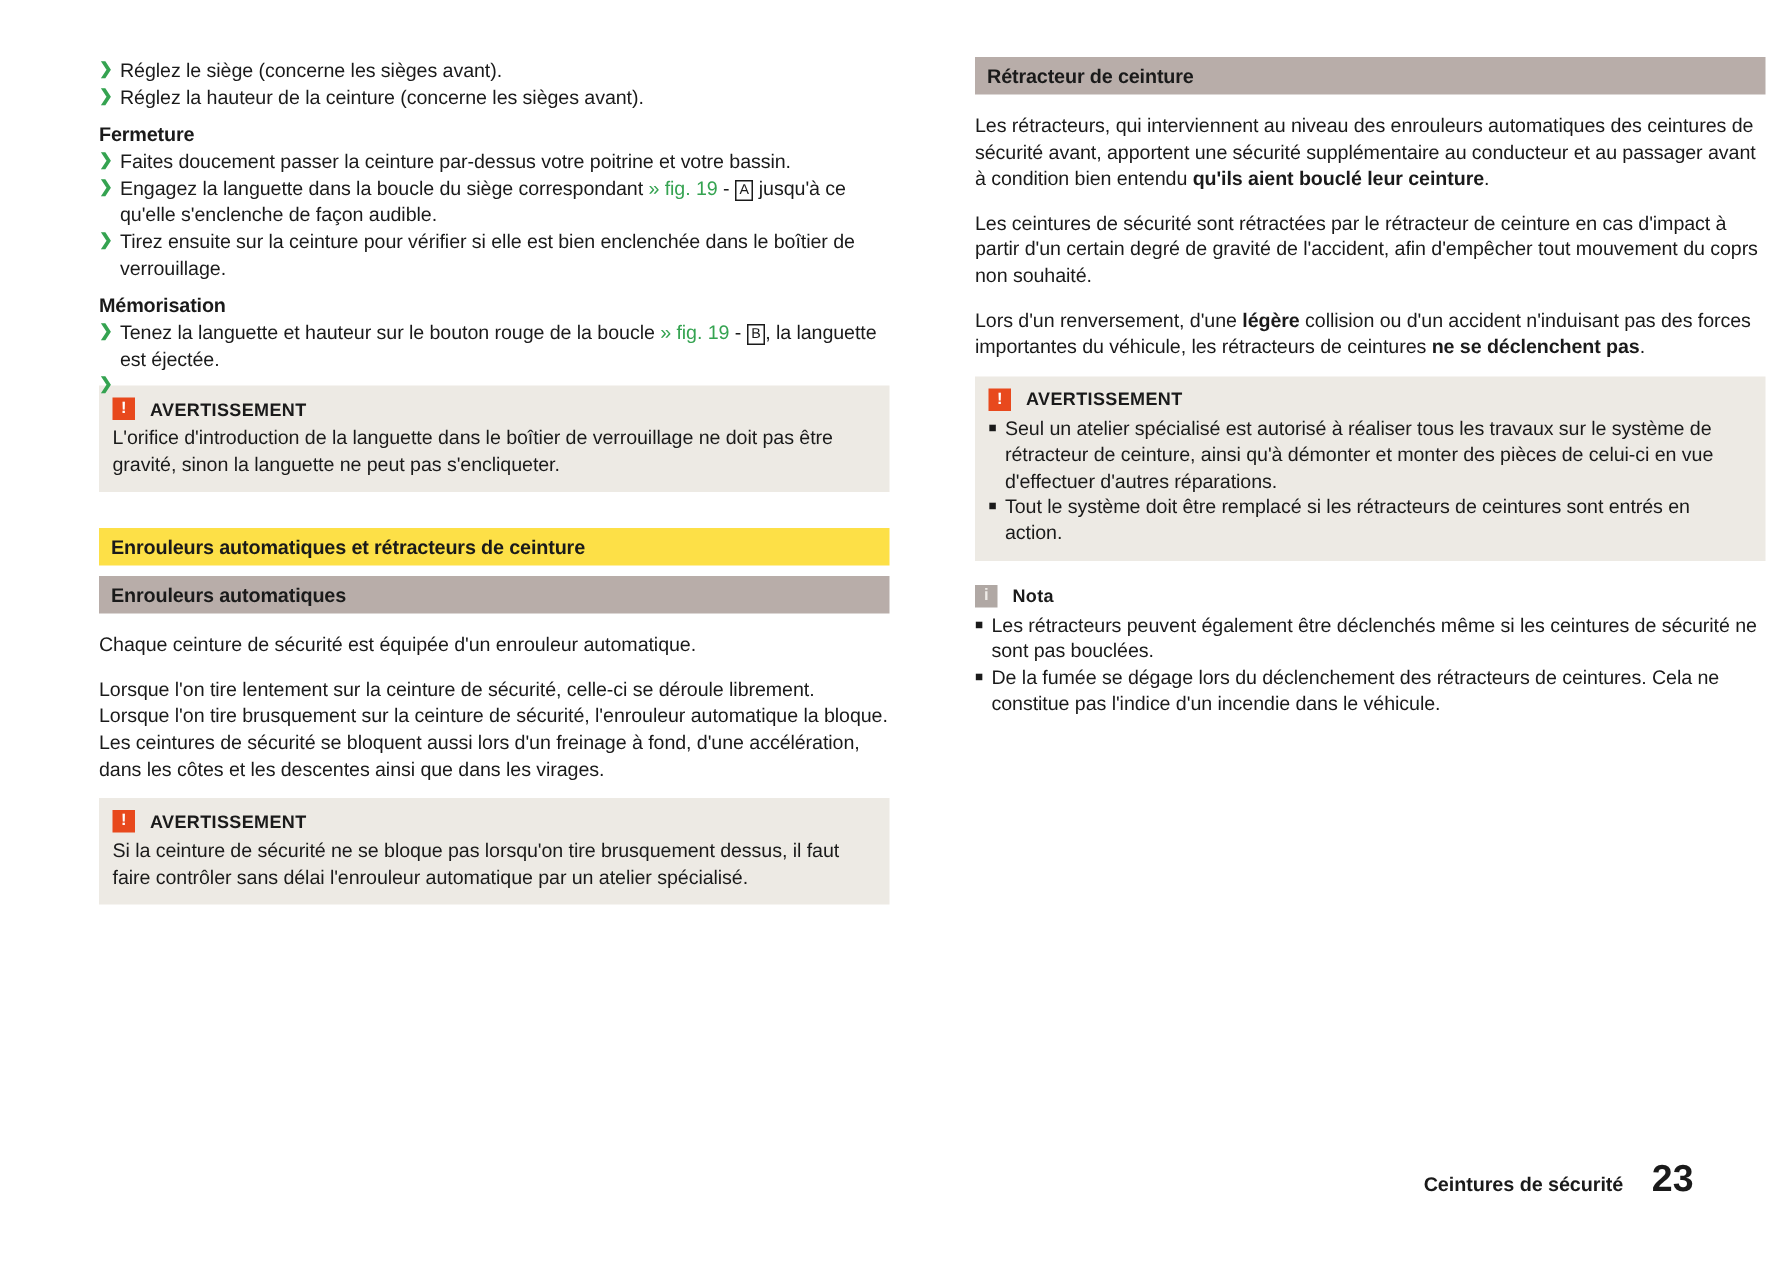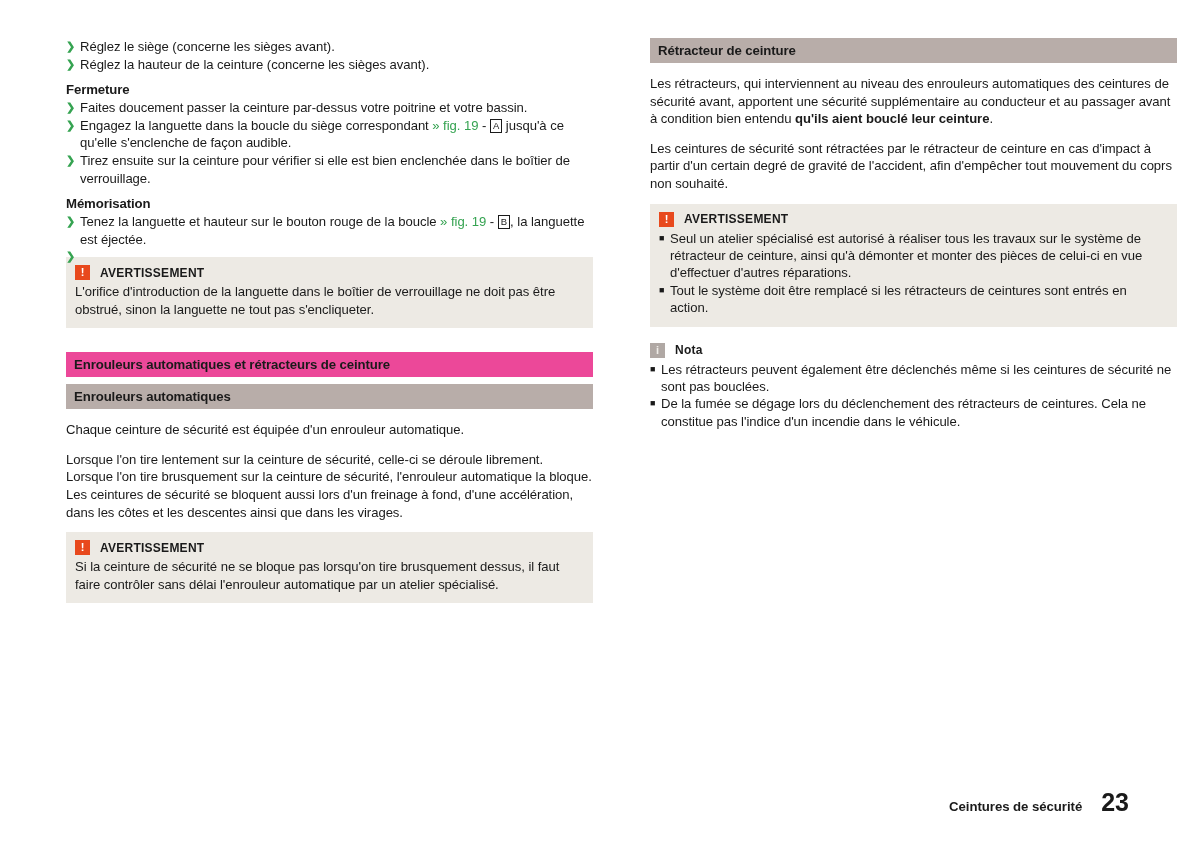--- a/index.html
+++ b/index.html
@@ -22,21 +22,21 @@
   .col {
     position: absolute;
     top: 38px;
     width: 527px;
   }
   .col-left  { left: 66px; }
   .col-right { left: 650px; }
 
   
   .bar-green {
-    background: #ec4899;
+    background: #fde047;
     font-weight: bold;
     font-size: 13.2px;
     padding: 5px 0 5px 8px;
     margin: 0 0 7px 0;
     letter-spacing: -0.1px;
     color: #1a1a1a;
   }
   .bar-gray {
     background: #b8ada9;
     font-weight: bold;
@@ -170,21 +170,21 @@
     left: 0;
     top: 0;
     font-size: 9px;
     line-height: 17.4px;
   }
 
   
   .footer {
     position: absolute;
     right: 62px;
-    bottom: 28px;
+    bottom: 44px;
     display: flex;
     align-items: baseline;
     text-align: right;
   }
   .footer-title {
     font-weight: bold;
     font-size: 13.2px;
     letter-spacing: -0.05px;
   }
   .footer-page {
@@ -239,21 +239,21 @@
         <span class="chev-mark">❯</span>
       </li>
     </ul>
 
     <div class="warnbox">
       <div class="box-head">
         <span class="icon-warn">!</span>
         <span class="box-title">AVERTISSEMENT</span>
       </div>
       <div class="box-body">
-        <p>L'orifice d'introduction de la languette dans le boîtier de verrouillage ne doit pas être obstrué, sinon la languette ne tout pas s'encliqueter.</p>
+        <p>L'orifice d'introduction de la languette dans le boîtier de verrouillage ne doit pas être gravité, sinon la languette ne peut pas s'encliqueter.</p>
       </div>
     </div>
 
     <div class="bar-green" style="margin-top:24px">Enrouleurs automatiques et rétracteurs de ceinture</div>
 
     <div class="bar-gray">Enrouleurs automatiques</div>
 
     <p class="para">Chaque ceinture de sécurité est équipée d'un enrouleur automatique.</p>
     <p class="para">Lorsque l'on tire lentement sur la ceinture de sécurité, celle-ci se déroule librement. Lorsque l'on tire brusquement sur la ceinture de sécurité, l'enrouleur automatique la bloque. Les ceintures de sécurité se bloquent aussi lors d'un freinage à fond, d'une accélération, dans les côtes et les descentes ainsi que dans les virages.</p>
 
@@ -270,20 +270,21 @@
   </div>
 
   <div class="col col-right">
 
     <div class="bar-gray">Rétracteur de ceinture</div>
 
     <p class="para"><span>Les rétracteurs, qui interviennent au niveau des enrouleurs automatiques des ceintures de sécurité avant, apportent une sécurité supplémentaire au conducteur et au passager avant à condition bien entendu </span><b>qu'ils aient bouclé leur ceinture</b><span>.</span></p>
 
     <p class="para">Les ceintures de sécurité sont rétractées par le rétracteur de ceinture en cas d'impact à partir d'un certain degré de gravité de l'accident, afin d'empêcher tout mouvement du coprs non souhaité.</p>
 
+    <p class="para"><span>Lors d'un renversement, d'une </span><b>légère</b><span> collision ou d'un accident n'induisant pas des forces importantes du véhicule, les rétracteurs de ceintures </span><b>ne se déclenchent pas</b><span>.</span></p>
 
     <div class="warnbox">
       <div class="box-head">
         <span class="icon-warn">!</span>
         <span class="box-title">AVERTISSEMENT</span>
       </div>
       <div class="box-body">
         <ul class="sq">
           <li>
             <span class="sq-mark">■</span>

